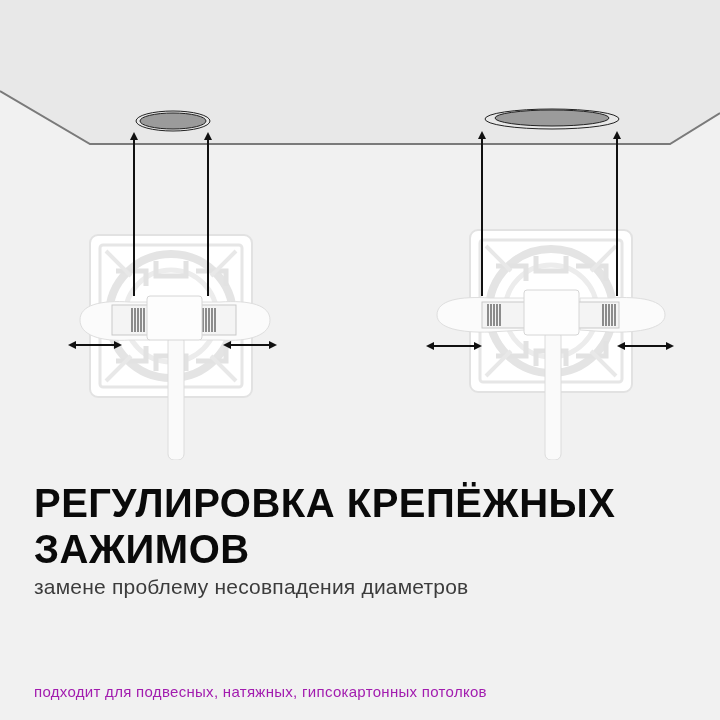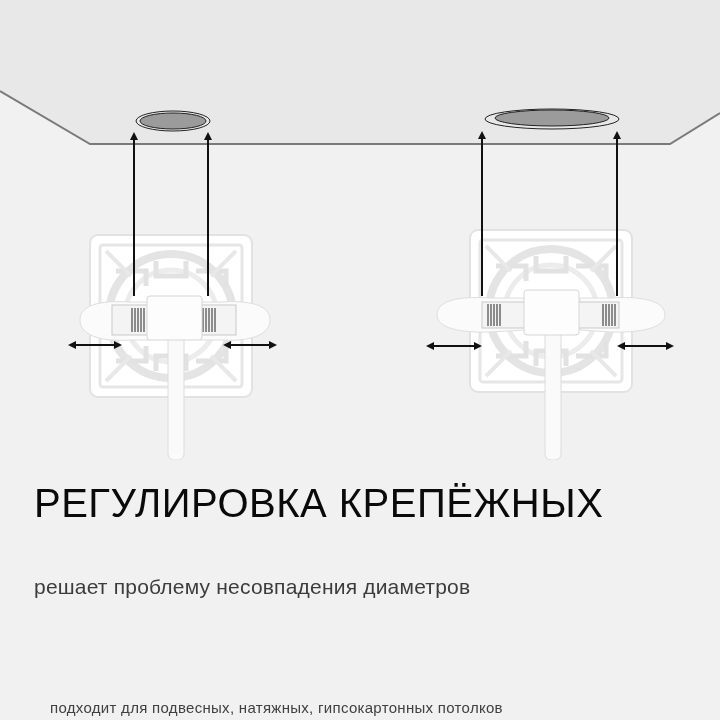--- a/index.html
+++ b/index.html
@@ -1,24 +1,24 @@
 <!DOCTYPE html>
 <html><head>
 <meta charset="utf-8">
 <style>
   html, body { margin:0; padding:0; }
   body { width:720px; height:720px; background:#f1f1f1; position:relative; overflow:hidden;
          font-family:"Liberation Sans", "DejaVu Sans", sans-serif; }
   .scene { position:absolute; left:0; top:0; width:720px; height:460px; }
   .headline { position:absolute; left:34px; top:480px; margin:0; font-size:40px; line-height:46px;
-              font-weight:400; color:#0a0a0a; letter-spacing:0.5px; }
+              font-weight:700; color:#0a0a0a; letter-spacing:0.5px; }
   .subtitle { position:absolute; left:34px; top:574px; margin:0; font-size:21px; line-height:26px;
               color:#3c3c3c; letter-spacing:0.2px; }
-  .footnote { position:absolute; left:34px; top:683px; margin:16px; font-size:15px; line-height:18px;
-              color:#404040; letter-spacing:0.3px; }
+  .footnote { position:absolute; left:34px; top:683px; margin:0; font-size:15px; line-height:18px;
+              color:#a21caf; letter-spacing:0.3px; }
 </style>
 </head>
 <body>
 
 <svg class="scene" width="720" height="460" viewBox="0 0 720 460">
 
   <g>
     <polygon points="0,0 720,0 720,113 670,144 90,144 0,91" fill="#e8e8e8"></polygon>
     <polyline points="0,91 90,144 670,144 720,113" fill="none" stroke="#7a7a7a" stroke-width="2"></polyline>
   </g>
@@ -127,19 +127,20 @@
     </g>
     <g>
       <line x1="630" y1="346" x2="672" y2="346" stroke="#111" stroke-width="2" marker-end="url(#ah)"></line>
       <line x1="665" y1="346" x2="619" y2="346" stroke="#111" stroke-width="2" marker-end="url(#ah)"></line>
     </g>
   </g>
 </svg>
 
 <h1 class="headline">
   <span>РЕГУЛИРОВКА КРЕПЁЖНЫХ</span><br>
+  <span>ЗАЖИМОВ</span>
 </h1>
 
 <p class="subtitle">
-  <span>решает проблему несовпадения диаметров</span><br>
+  <span>замене проблему несовпадения диаметров</span><br>
 </p>
 
 <p class="footnote">подходит для подвесных, натяжных, гипсокартонных потолков</p>
 
 </body></html>

